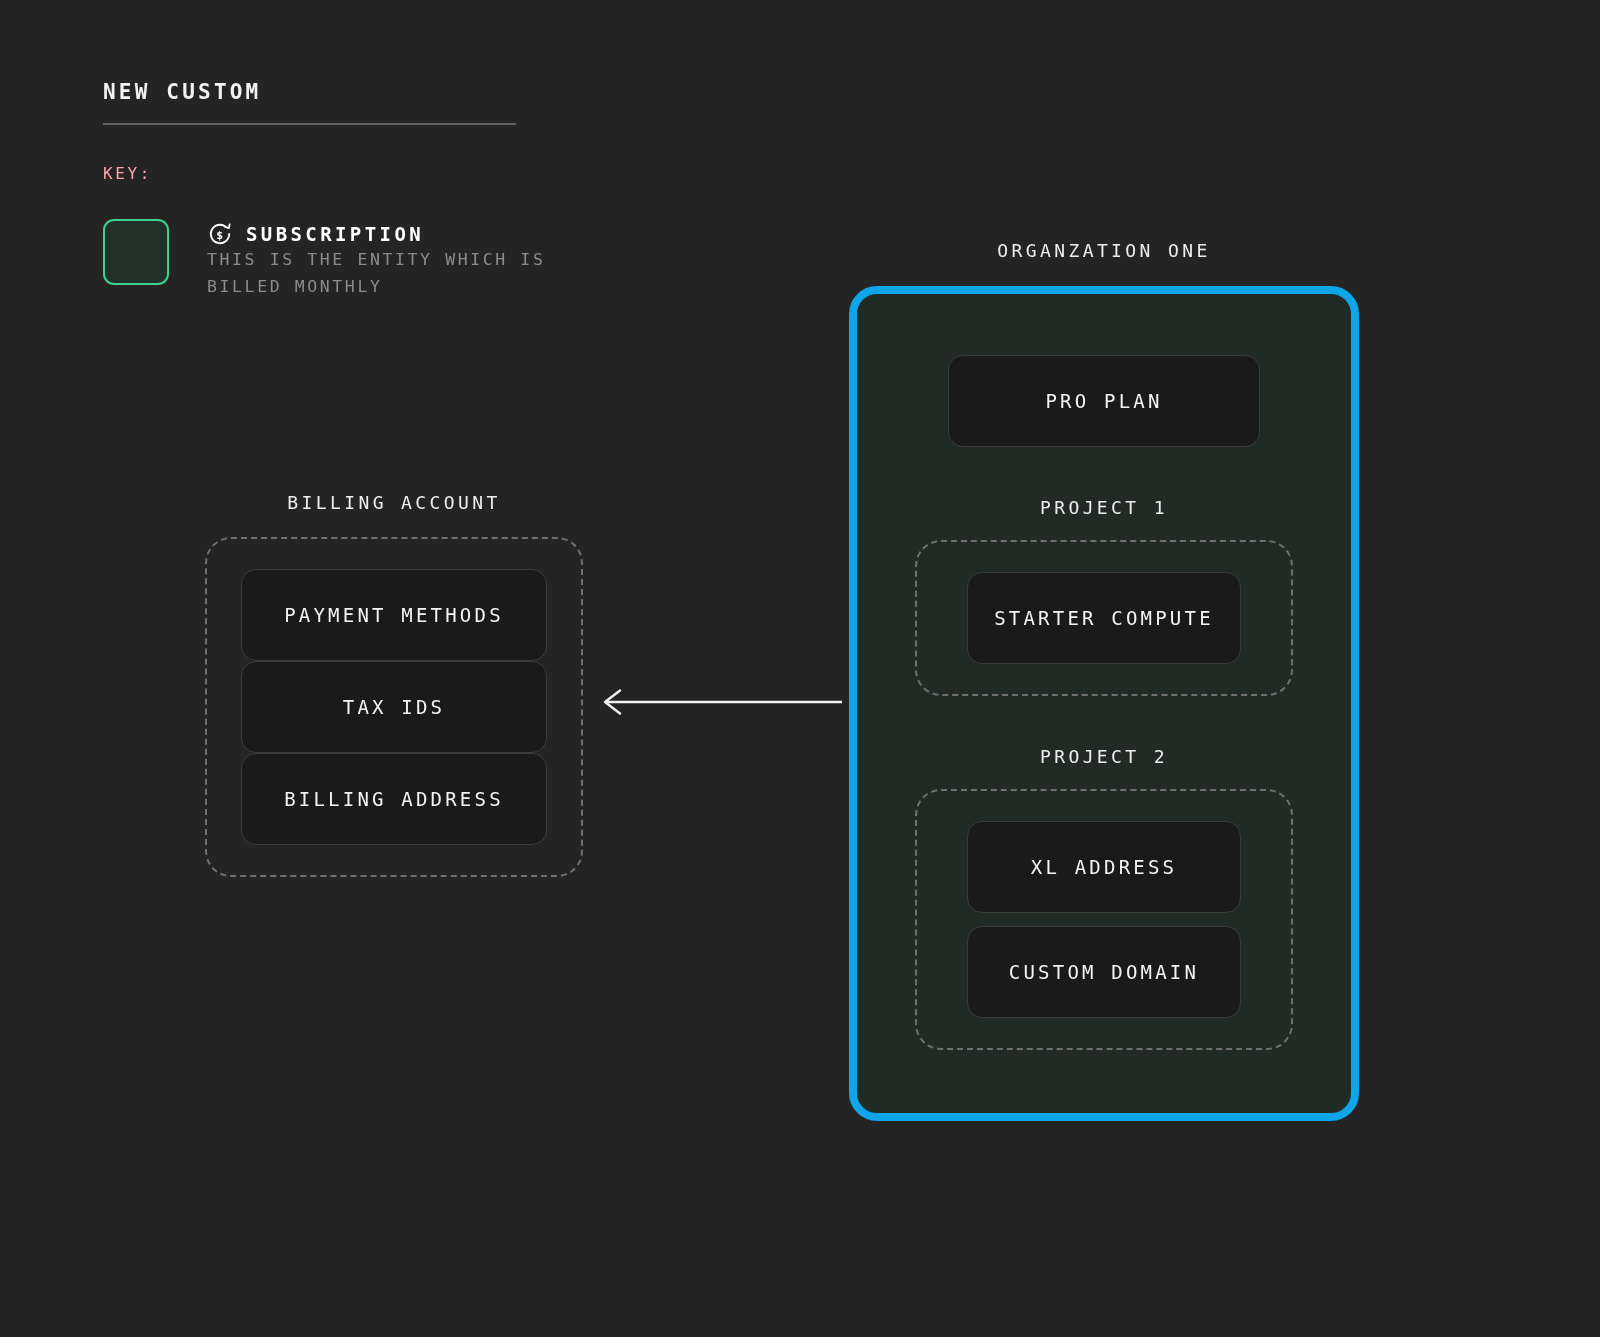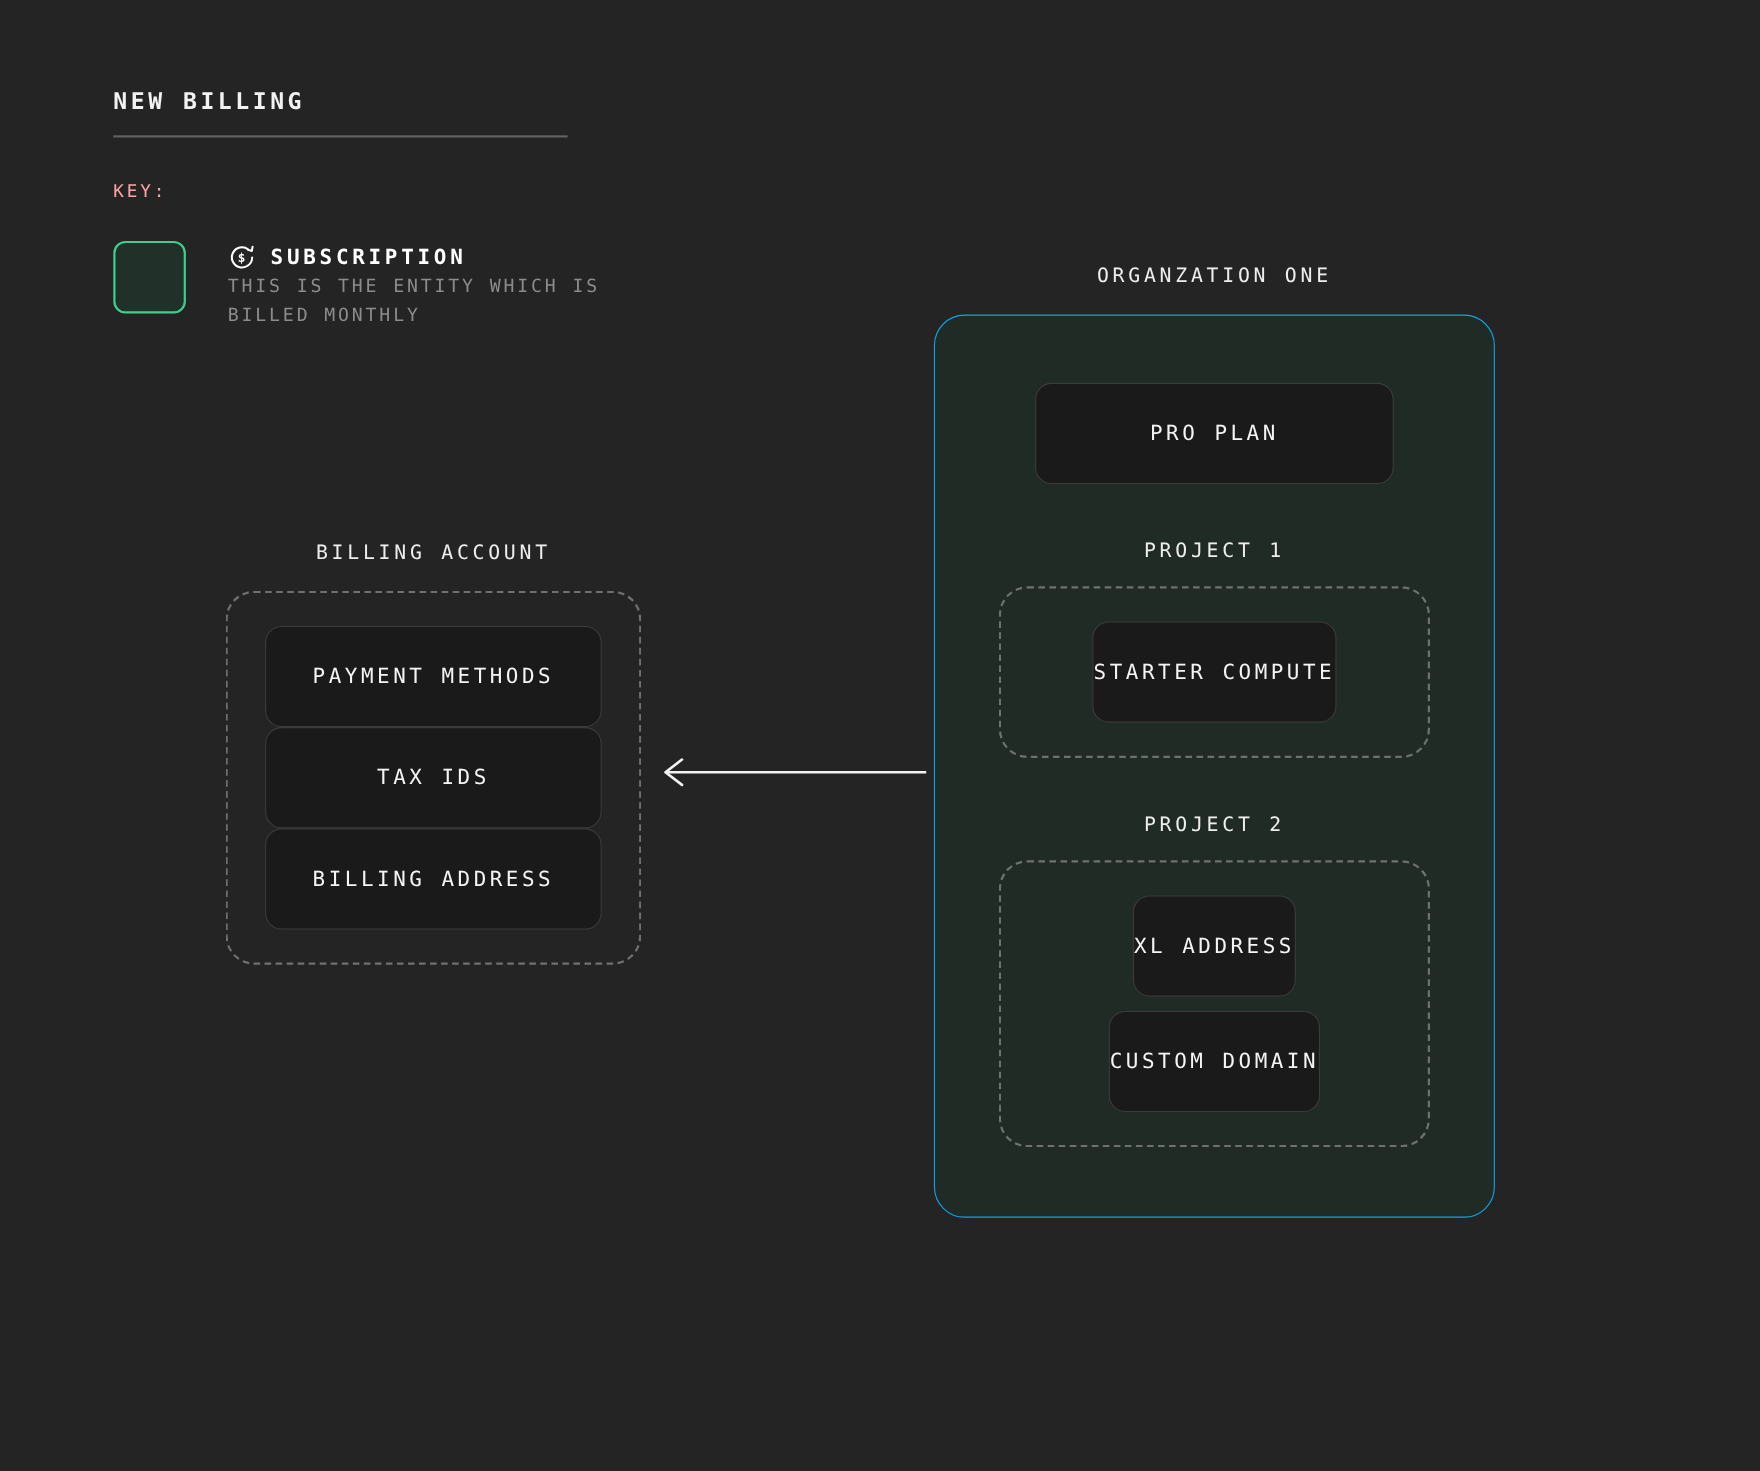--- a/index.html
+++ b/index.html
@@ -150,46 +150,45 @@
 
   
   .org-block {
     position: absolute;
     left: 849px;
     top: 240px;
     width: 510px;
   }
   .org-box {
     margin-top: 25px;
-    border: 1px solid #0ea5e9;
+    border: 8px solid #0ea5e9;
     border-radius: 28px;
     background: #212b26;
     padding: 61px 58px 63px 58px;
   }
   .org-plan-card {
     height: 92px;
     margin: 0 33px;
   }
 
   .project-group { margin-top: 50px; }
   .project-caption { margin-bottom: 22px; }
   .project-dashed {
     padding: 30px 50px;
     display: flex;
     flex-direction: column;
     gap: 13px;
-    align-items: center;
   }
   .project-dashed .card { height: 92px; }
 </style>
 </head>
 <body>
 
 <div class="header">
-  <div class="page-title">NEW BILLING</div>
+  <div class="page-title">NEW CUSTOM</div>
   <div class="title-rule"></div>
 </div>
 
 <div class="key-label">KEY:</div>
 
 <div class="legend-row">
   <div class="legend-swatch"></div>
   <div class="legend-text">
     <div class="legend-title-row">
       <svg class="sub-icon" viewBox="0 0 24 24" fill="none">

